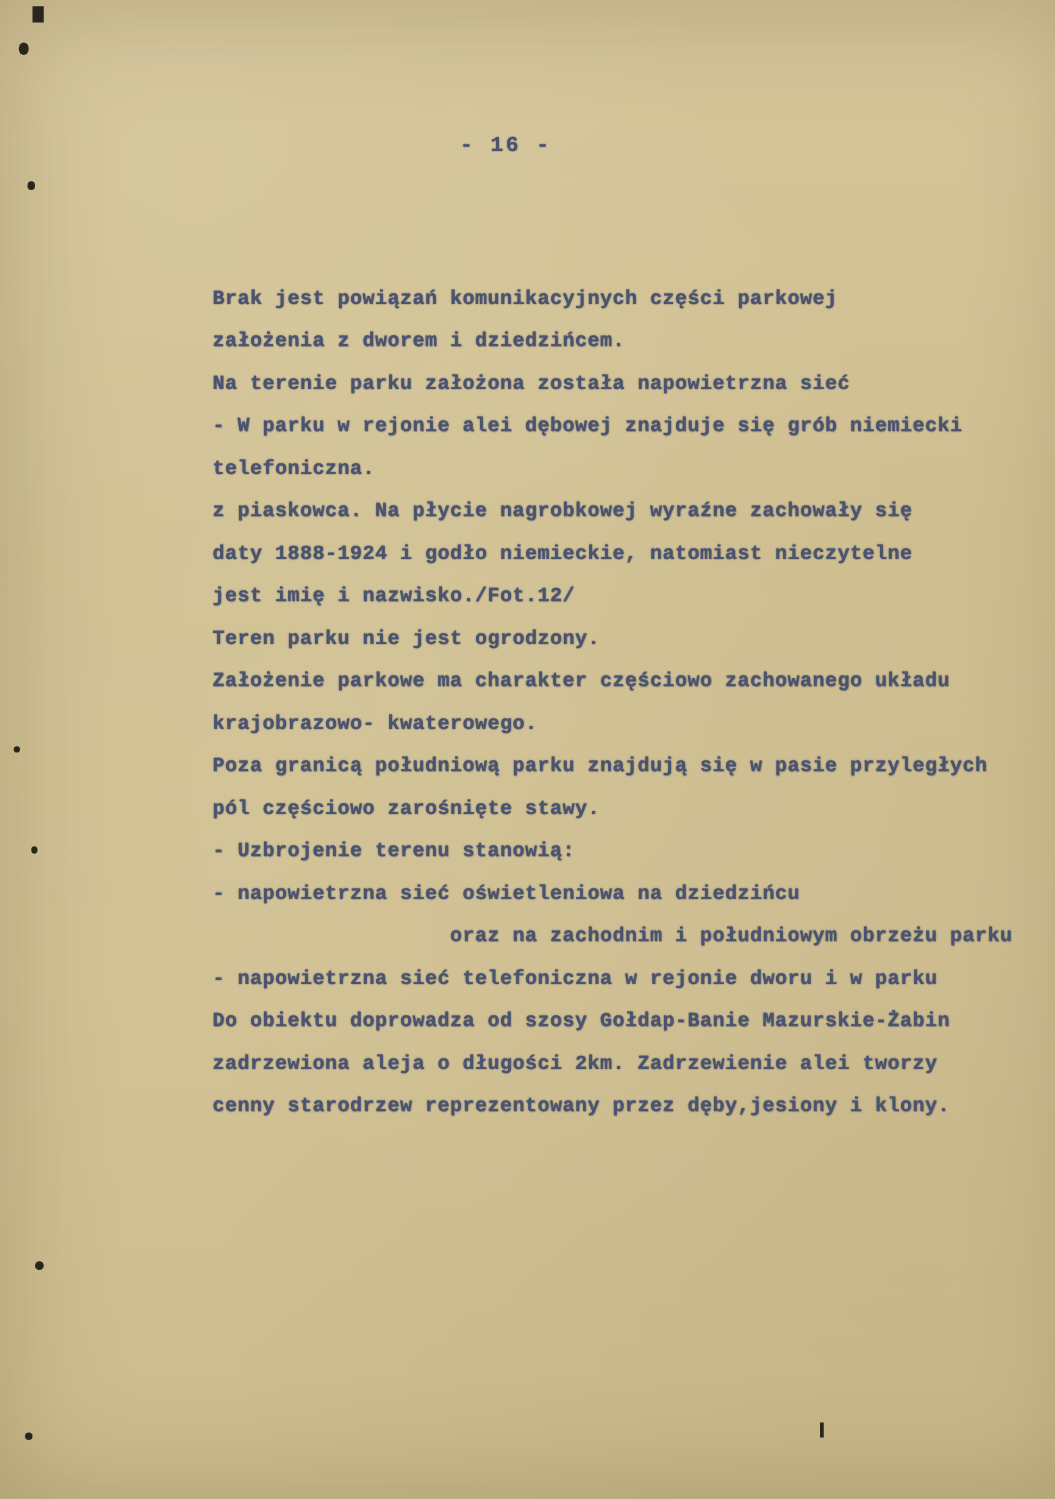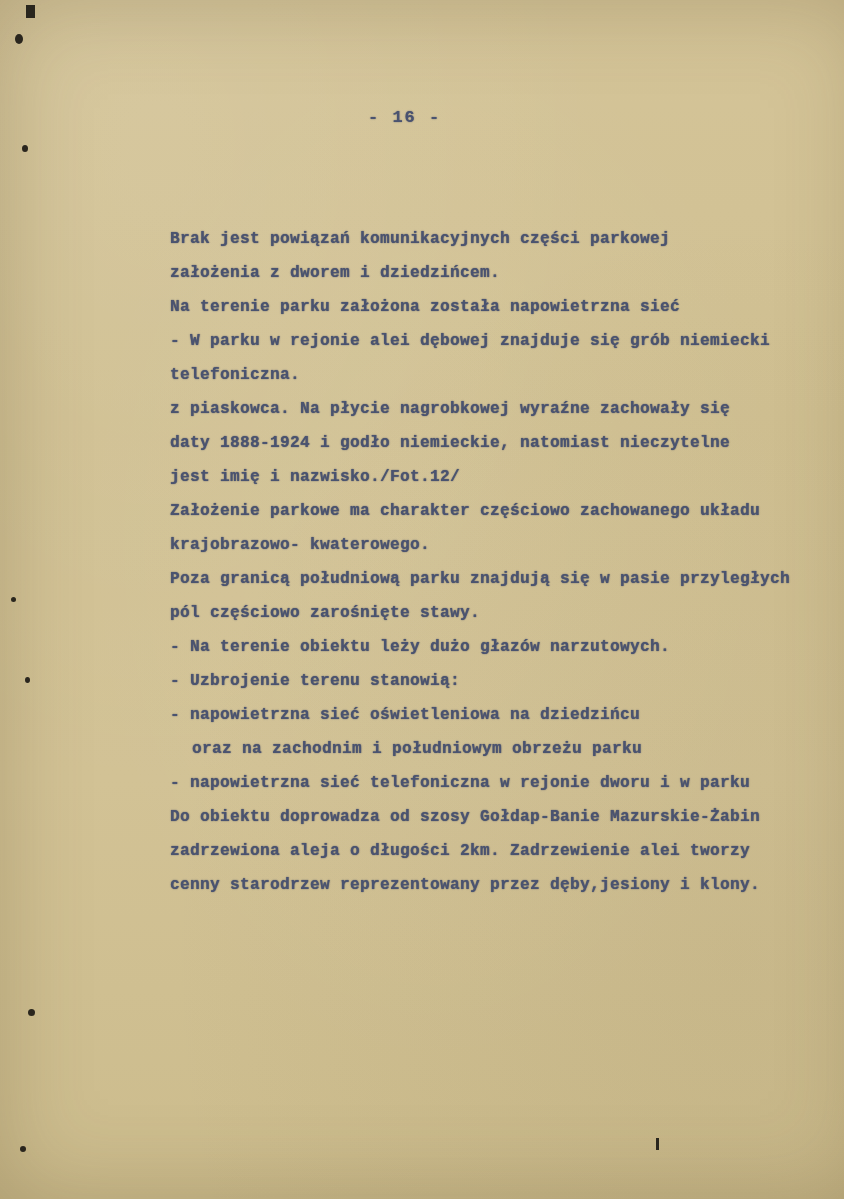--- a/index.html
+++ b/index.html
@@ -44,20 +44,21 @@
     font-size:16px;
     line-height:34px;
     font-weight:bold;
     color:var(--ink);
     letter-spacing:0.4px;
     text-shadow:0 0 1.3px rgba(58,66,95,0.8), 0.4px 0.4px 0.8px rgba(58,66,95,0.35);
     white-space:pre;
   }
   .line.indent{
     padding-left:22px;
+    text-align:right;
   }
   .speck{
     position:absolute;
     background:#181612;
     opacity:0.9;
   }
   .speck.round{border-radius:50%;}
 </style>
 </head>
 <body>
@@ -66,25 +67,25 @@
   <div class="page-number">- 16 -</div>
   <div class="text-block">
       <div class="line">Brak jest powiązań komunikacyjnych części parkowej</div>
       <div class="line">założenia z dworem i dziedzińcem.</div>
       <div class="line">Na terenie parku założona została napowietrzna sieć</div>
       <div class="line">- W parku w rejonie alei dębowej znajduje się grób niemiecki</div>
       <div class="line">telefoniczna.</div>
       <div class="line">z piaskowca. Na płycie nagrobkowej wyraźne zachowały się</div>
       <div class="line">daty 1888-1924 i godło niemieckie, natomiast nieczytelne</div>
       <div class="line">jest imię i nazwisko./Fot.12/</div>
+      <div class="line">Teren parku nie jest ogrodzony.</div>
       <div class="line">Założenie parkowe ma charakter częściowo zachowanego układu</div>
       <div class="line">krajobrazowo- kwaterowego.</div>
       <div class="line">Poza granicą południową parku znajdują się w pasie przyległych</div>
       <div class="line">pól częściowo zarośnięte stawy.</div>
-      <div class="line">- Na terenie obiektu leży dużo głazów narzutowych.</div>
       <div class="line">- Uzbrojenie terenu stanowią:</div>
       <div class="line">- napowietrzna sieć oświetleniowa na dziedzińcu</div>
       <div class="line indent">oraz na zachodnim i południowym obrzeżu parku</div>
       <div class="line">- napowietrzna sieć telefoniczna w rejonie dworu i w parku</div>
       <div class="line">Do obiektu doprowadza od szosy Gołdap-Banie Mazurskie-Żabin</div>
       <div class="line">zadrzewiona aleja o długości 2km. Zadrzewienie alei tworzy</div>
       <div class="line">cenny starodrzew reprezentowany przez dęby,jesiony i klony.</div>
     </div>
 <div class="speck" style="left: 26px; top: 5px; width: 9px; height: 13px;"></div>
     <div class="speck round" style="left: 15px; top: 34px; width: 8px; height: 10px;"></div>

